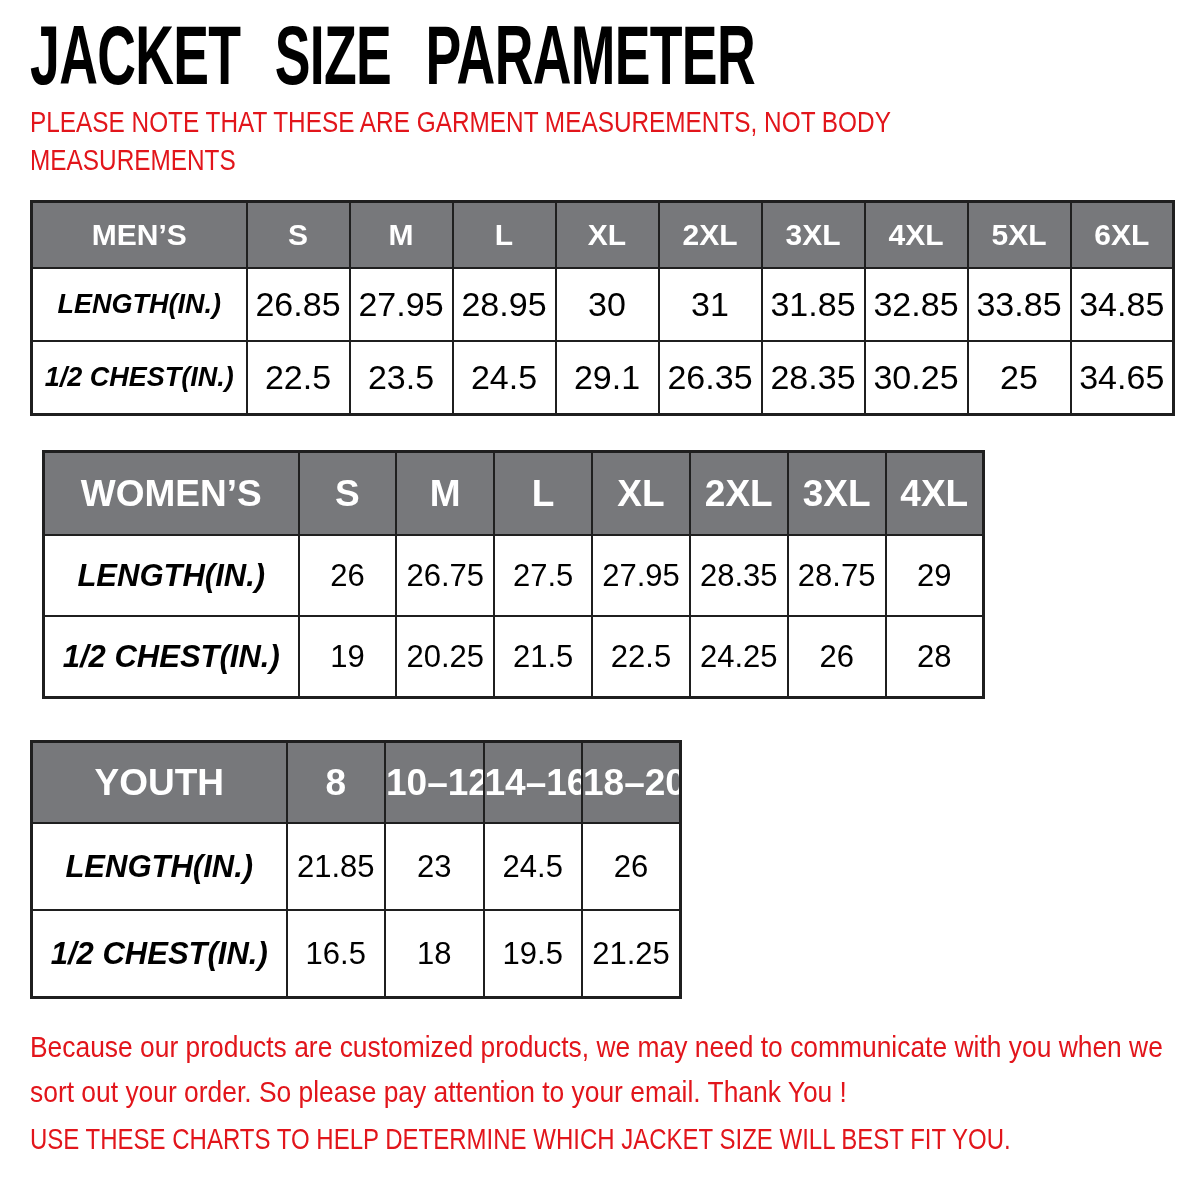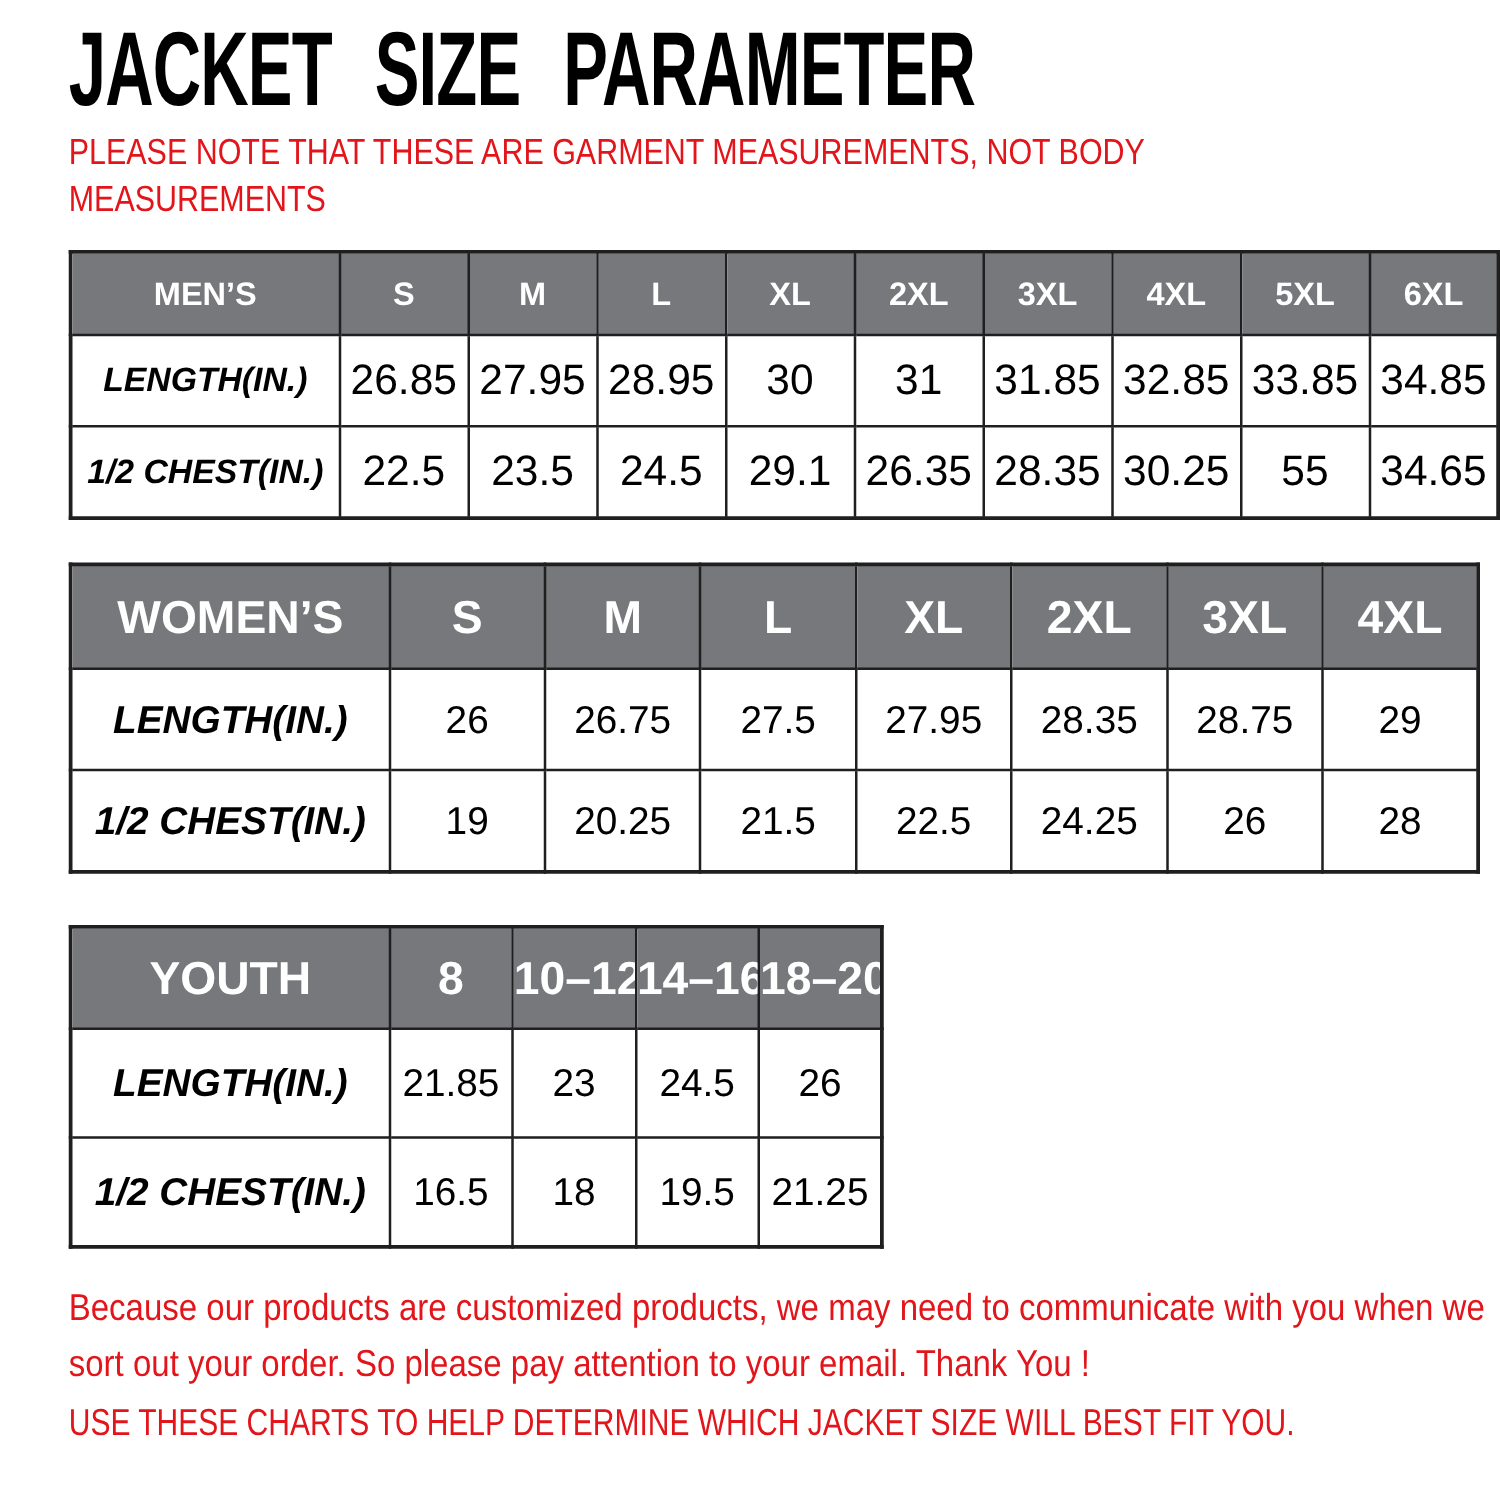--- a/index.html
+++ b/index.html
@@ -6,21 +6,21 @@
     --red:#e2151b;
     --gray:#77787b;
     --border:#1f1f1f;
   }
   html,body{margin:0;padding:0;}
   body{
     width:1200px;height:1200px;background:#ffffff;
     font-family:"Liberation Sans", sans-serif;
     position:relative;overflow:hidden;
   }
-  .page{position:absolute;inset:0;margin-left:25px;}
+  .page{position:absolute;inset:0;}
 
   .title{
     position:absolute;left:30px;top:14px;margin:0;
     font-size:80px;font-weight:800;color:#000;
     letter-spacing:-1px;word-spacing:30px;line-height:1;
     transform:scale(0.67,1.05);transform-origin:top left;
     white-space:nowrap;
   }
 
   .note{
@@ -43,26 +43,26 @@
   }
   .size-table th{
     background:var(--gray);color:#ffffff;font-weight:700;
   }
   .size-table td{color:#000;}
   .size-table td.lbl{font-weight:700;font-style:italic;}
 
   
   table.men{left:30px;top:200px;width:1145px;}
   .men col.c0{width:215px;}
-  .men tr.hdr th{height:64px;font-size:26px;}
+  .men tr.hdr th{height:64px;font-size:30px;}
   .men td{height:71px;font-size:34px;}
   .men td.lbl{font-size:27px;}
 
   
-  table.women{left:30px;top:450px;width:1129px;}
+  table.women{left:42px;top:450px;width:943px;}
   .women col.c0{width:255px;}
   .women tr.hdr th{height:81px;font-size:37px;}
   .women td{height:79px;font-size:31px;}
 
   
   table.youth{left:30px;top:740px;width:652px;}
   .youth col.c0{width:255px;}
   .youth tr.hdr th{height:79px;font-size:37px;}
   .youth td{height:85px;font-size:31px;}
 
@@ -127,21 +127,21 @@
       </tr>
       <tr>
         <td class="lbl">1/2 CHEST(IN.)</td>
         <td class="val">22.5</td>
         <td class="val">23.5</td>
         <td class="val">24.5</td>
         <td class="val">29.1</td>
         <td class="val">26.35</td>
         <td class="val">28.35</td>
         <td class="val">30.25</td>
-        <td class="val">55</td>
+        <td class="val">25</td>
         <td class="val">34.65</td>
       </tr>
     </tbody>
   </table>
 
   <table class="size-table women">
     <colgroup>
       <col class="c0">
         <col>
         <col>

